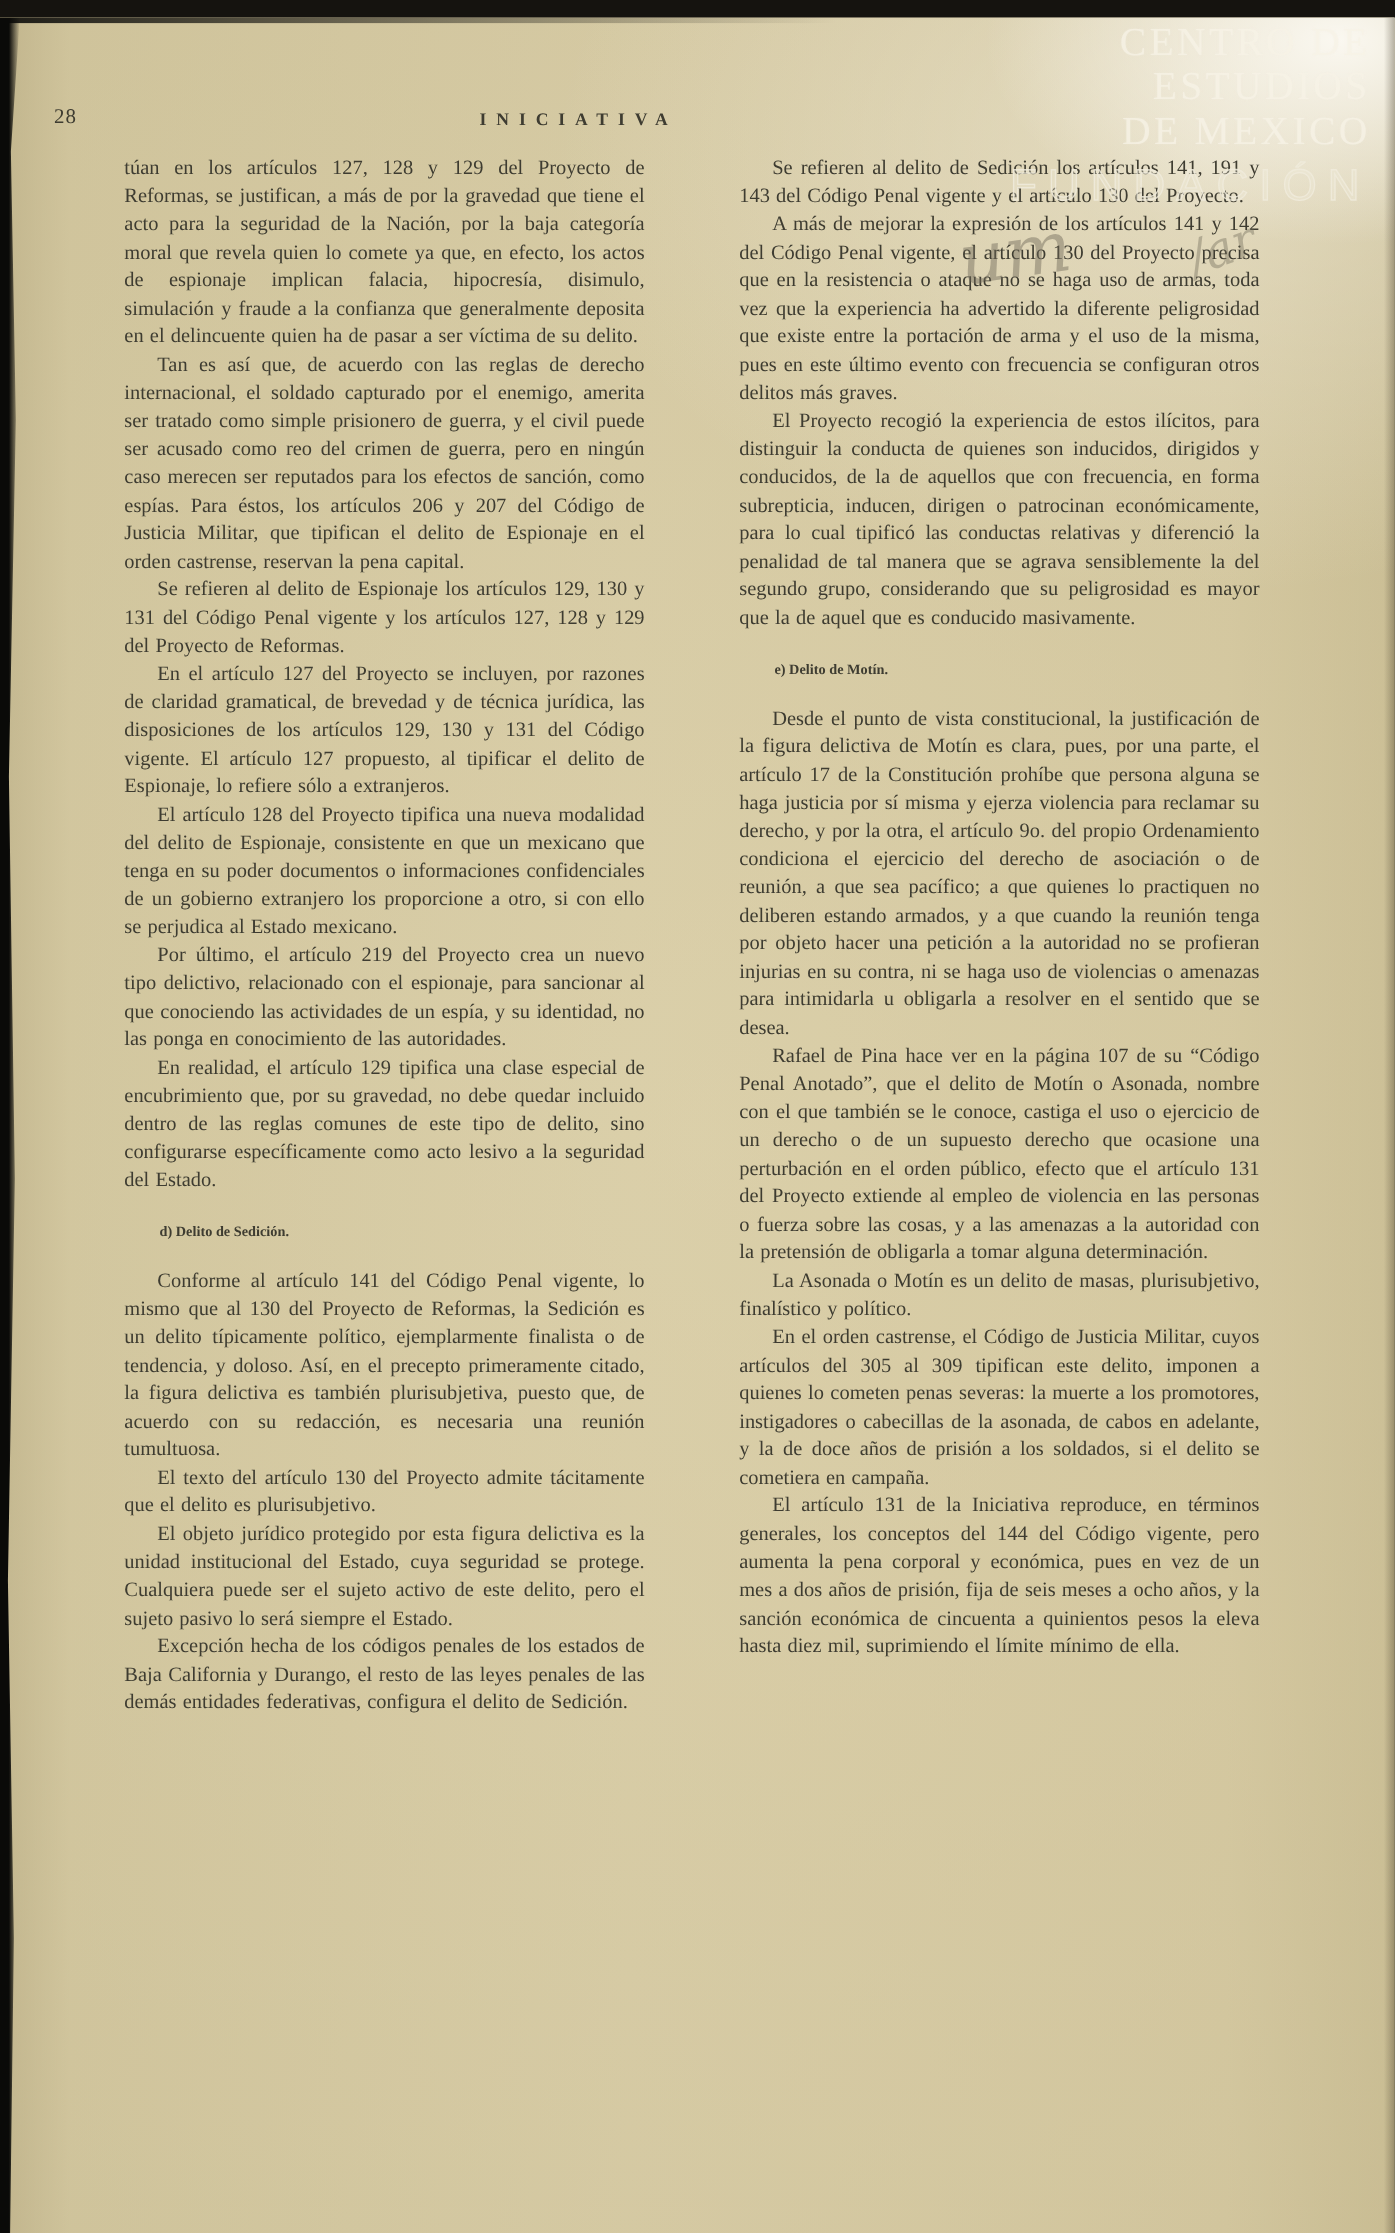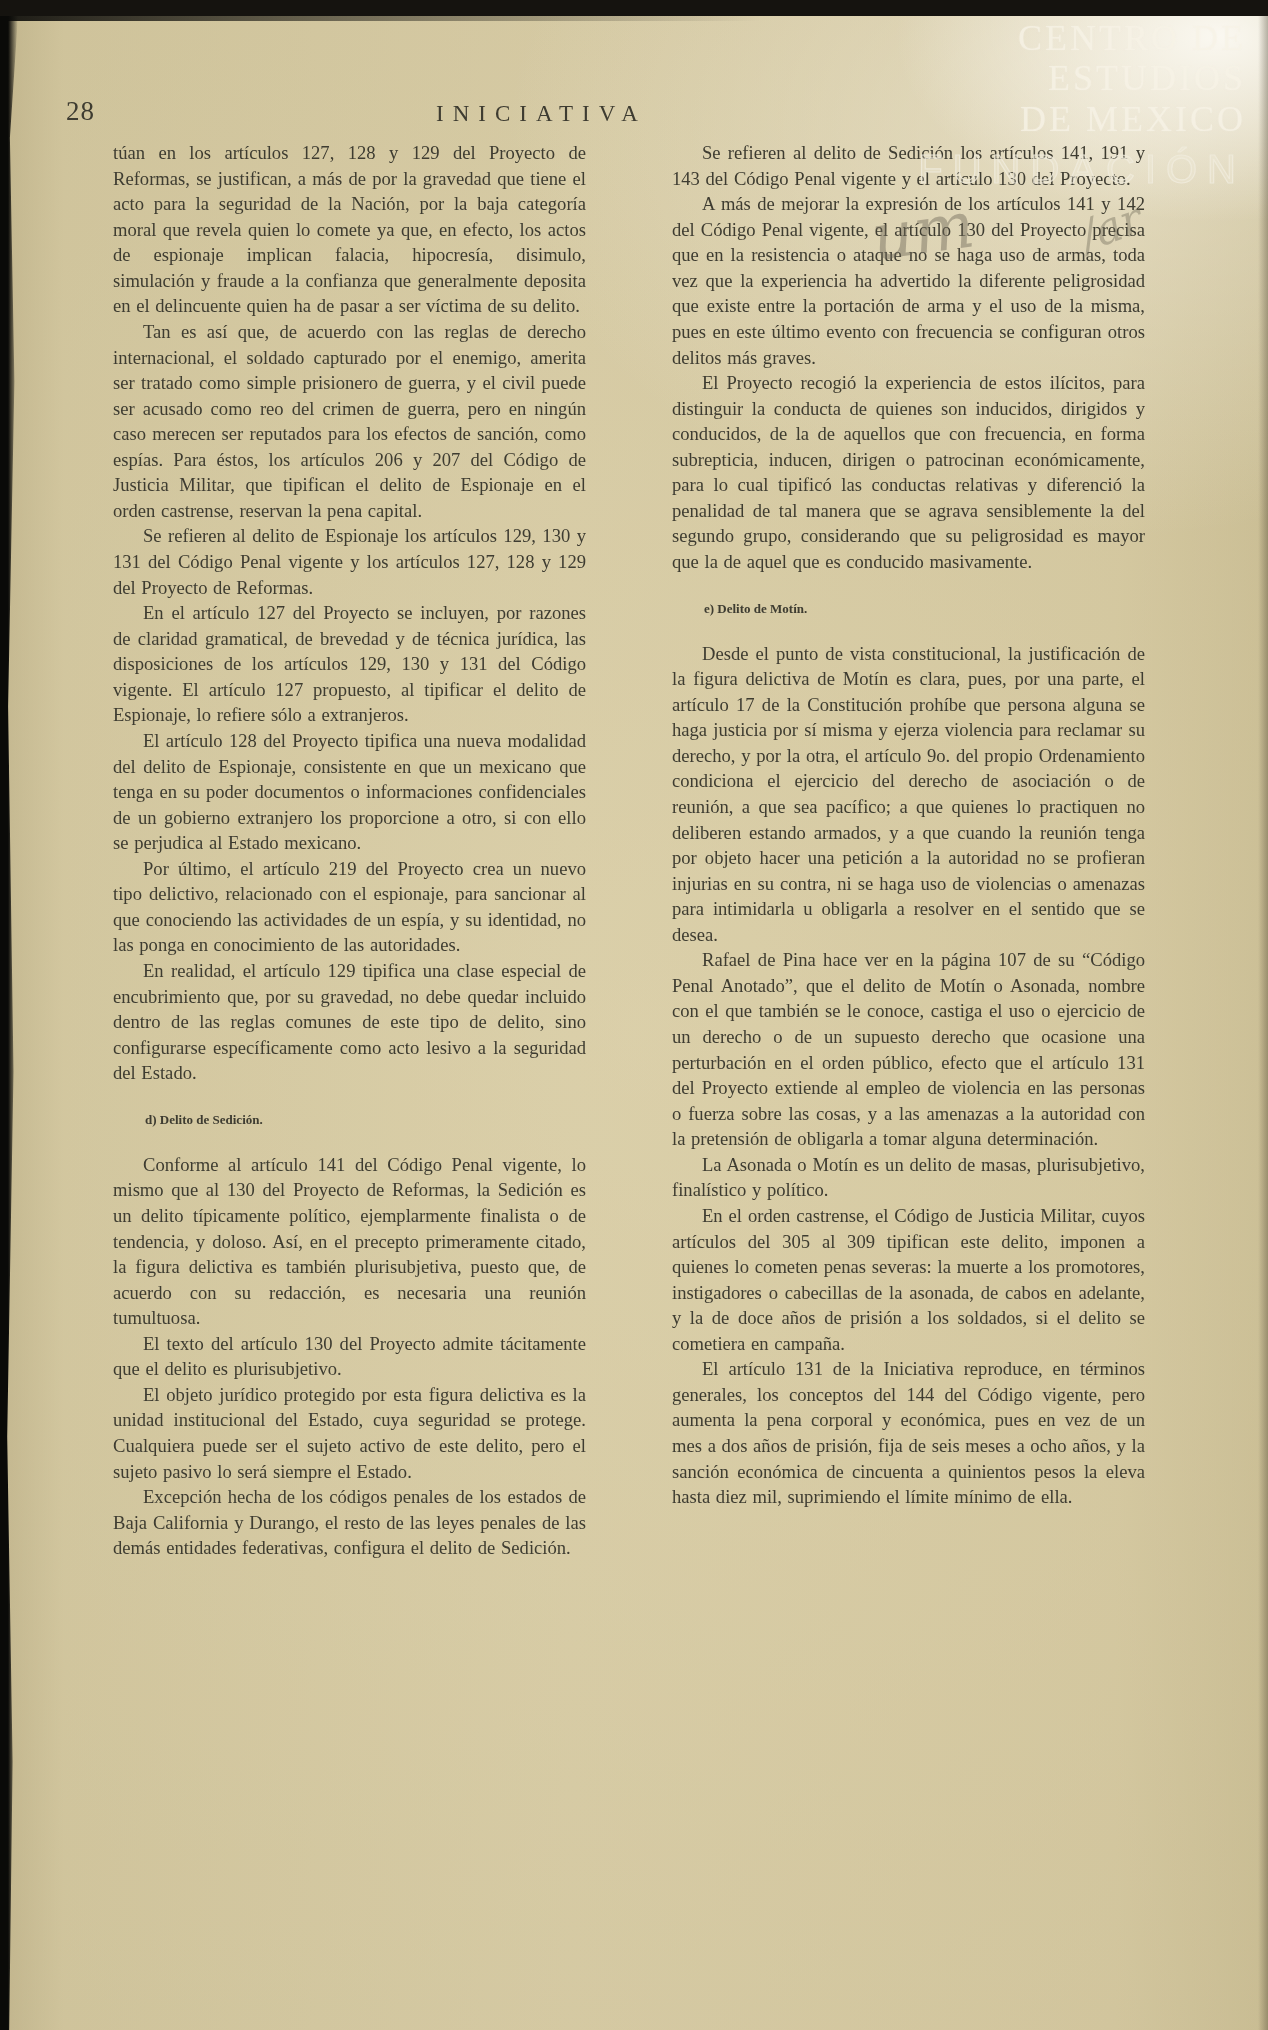--- a/index.html
+++ b/index.html
@@ -29,26 +29,26 @@
   .edge-bottom{
     position:absolute;left:0;bottom:0;width:100%;height:15px;
     background:linear-gradient(0deg,#070705 0%,#070705 60%,rgba(7,7,5,0) 100%);
   }
   .edge-right{
     position:absolute;right:0;top:0;width:10px;height:100%;
     background:linear-gradient(270deg,rgba(60,52,35,0.35),rgba(60,52,35,0));
   }
 
   .page-number{
-    position:absolute;left:66px;top:80px;
-    font-size:27px;letter-spacing:1px;
+    position:absolute;left:49px;top:80px;
+    font-size:19px;letter-spacing:1px;
   }
   .page-title{
     position:absolute;left:436px;top:85px;
-    font-size:23px;font-weight:normal;letter-spacing:9px;
+    font-size:16px;font-weight:bold;letter-spacing:9px;
   }
 
   .columns{
     position:absolute;left:113px;top:124px;width:1032px;
     display:flex;gap:86px;
   }
   .column{width:488px;}
   .para{
     margin:0;
     font-size:18.6px;line-height:1.375;

